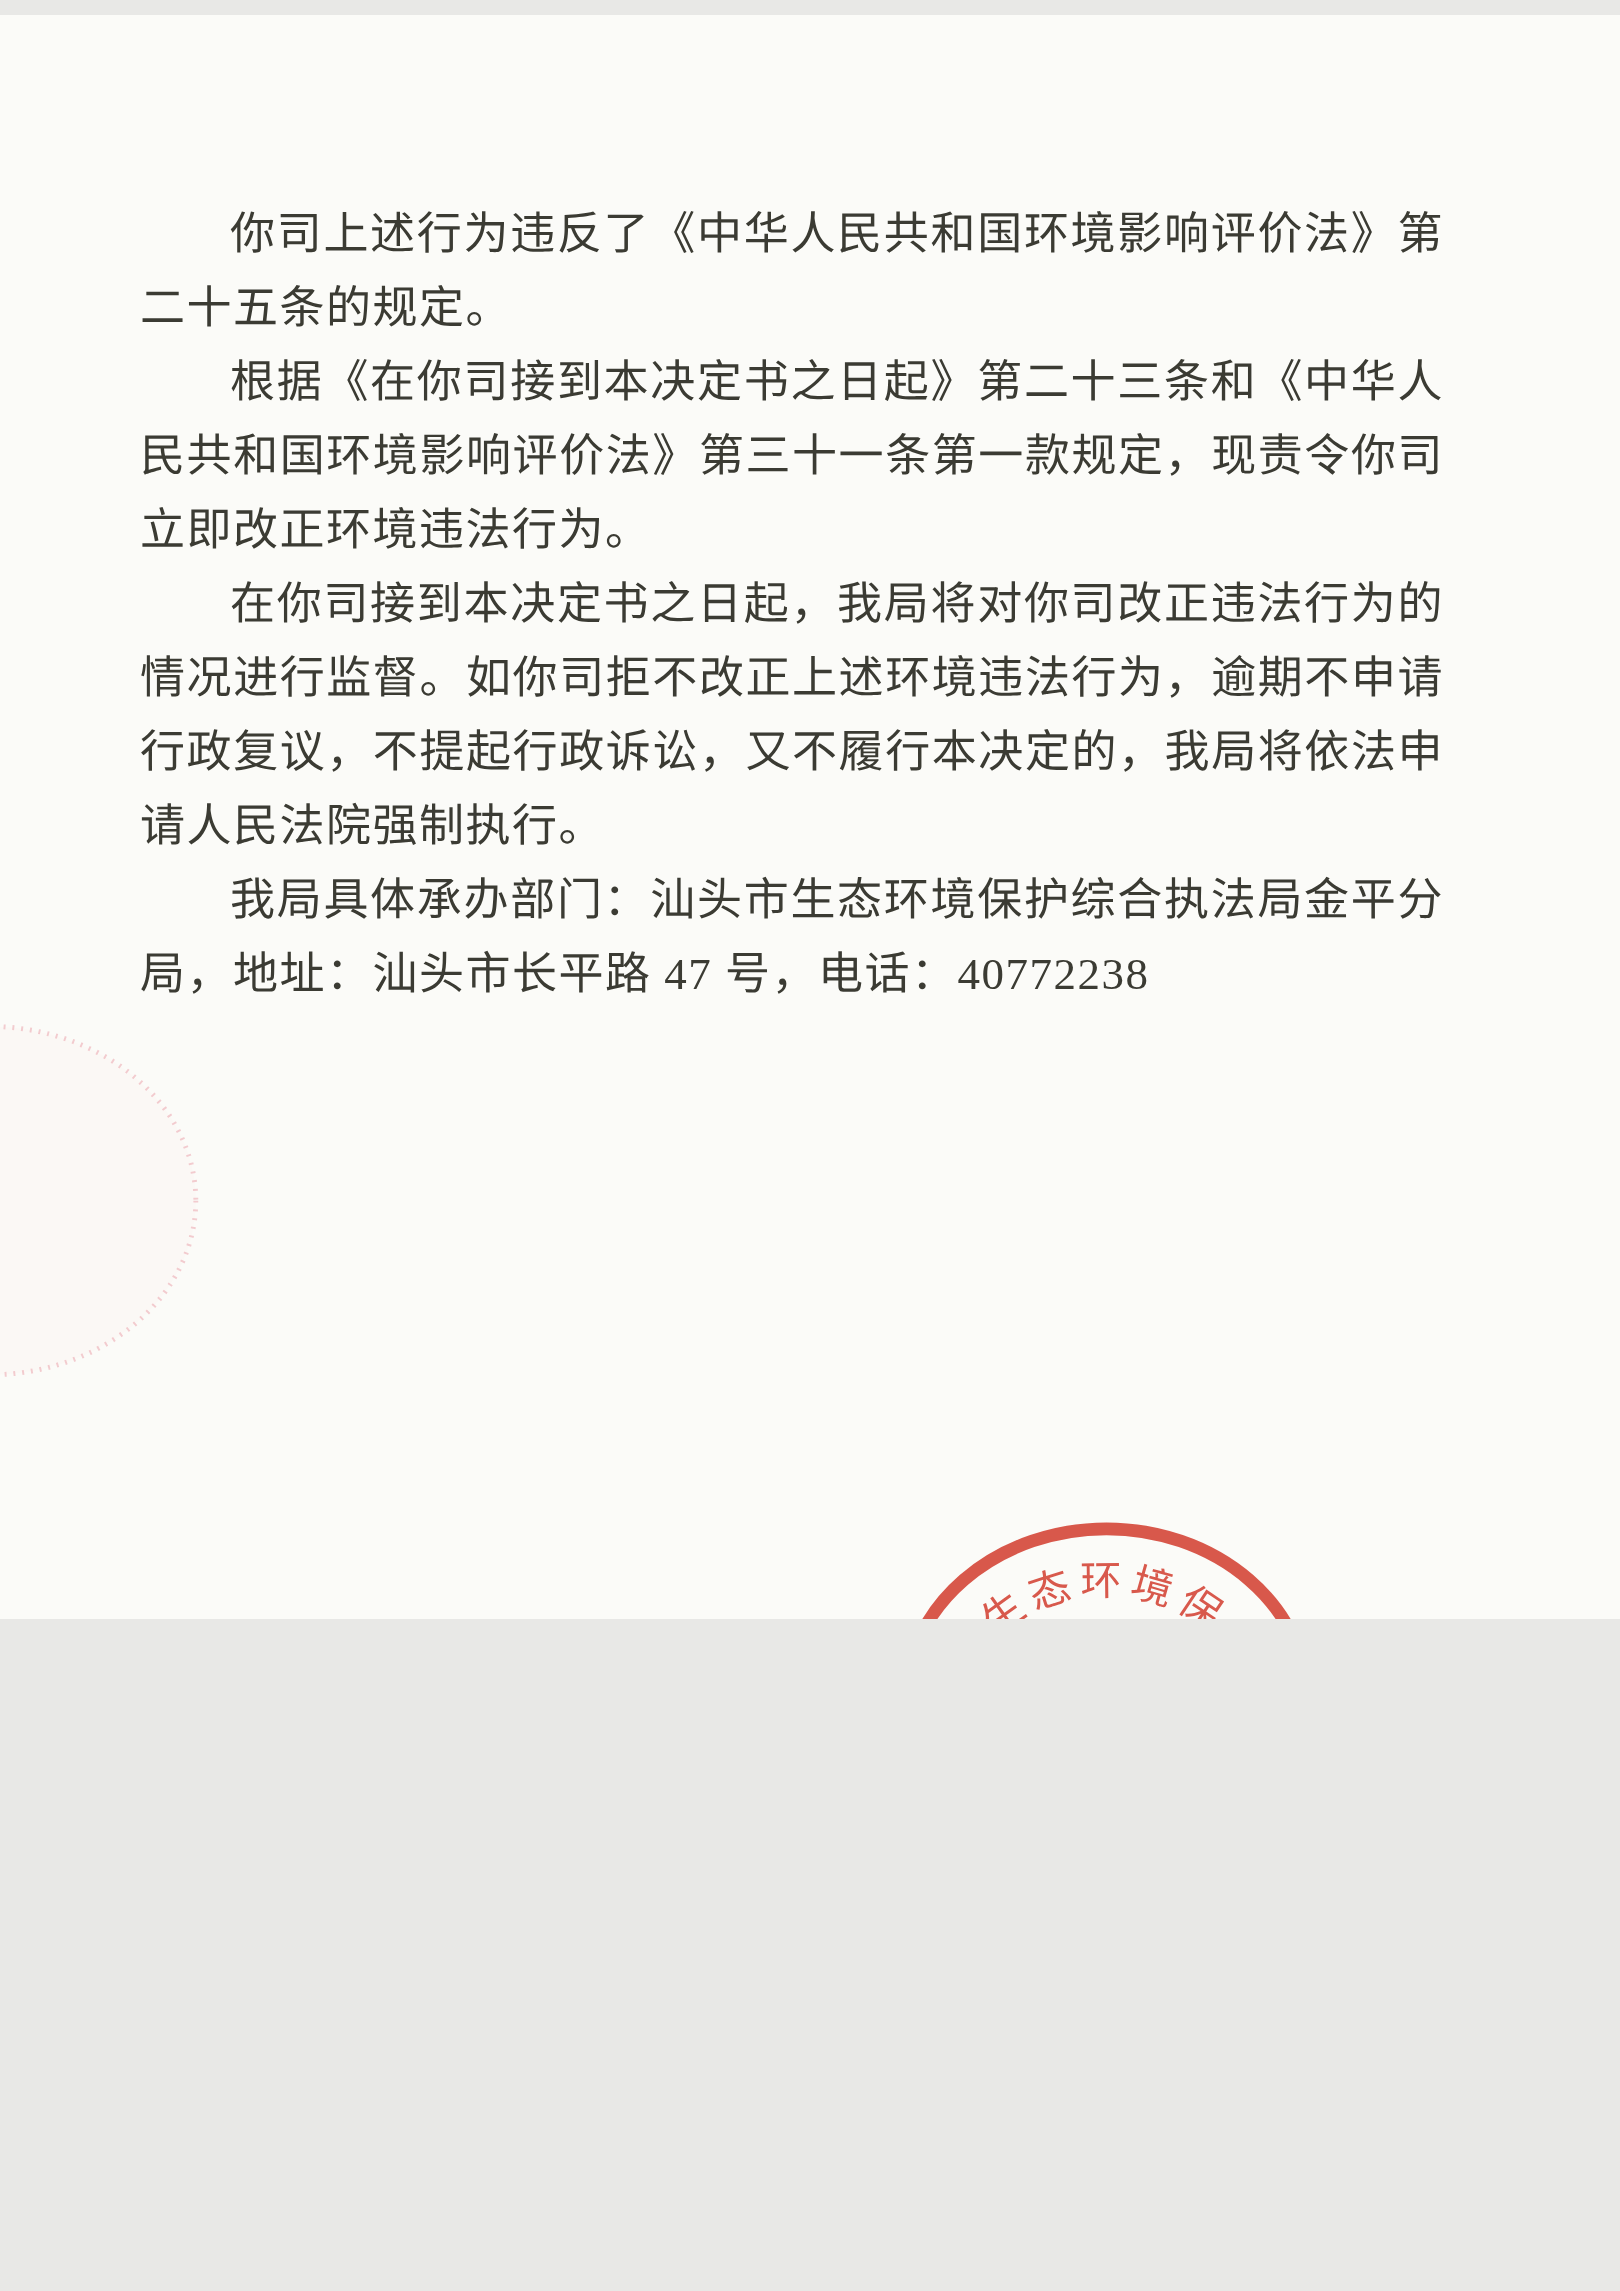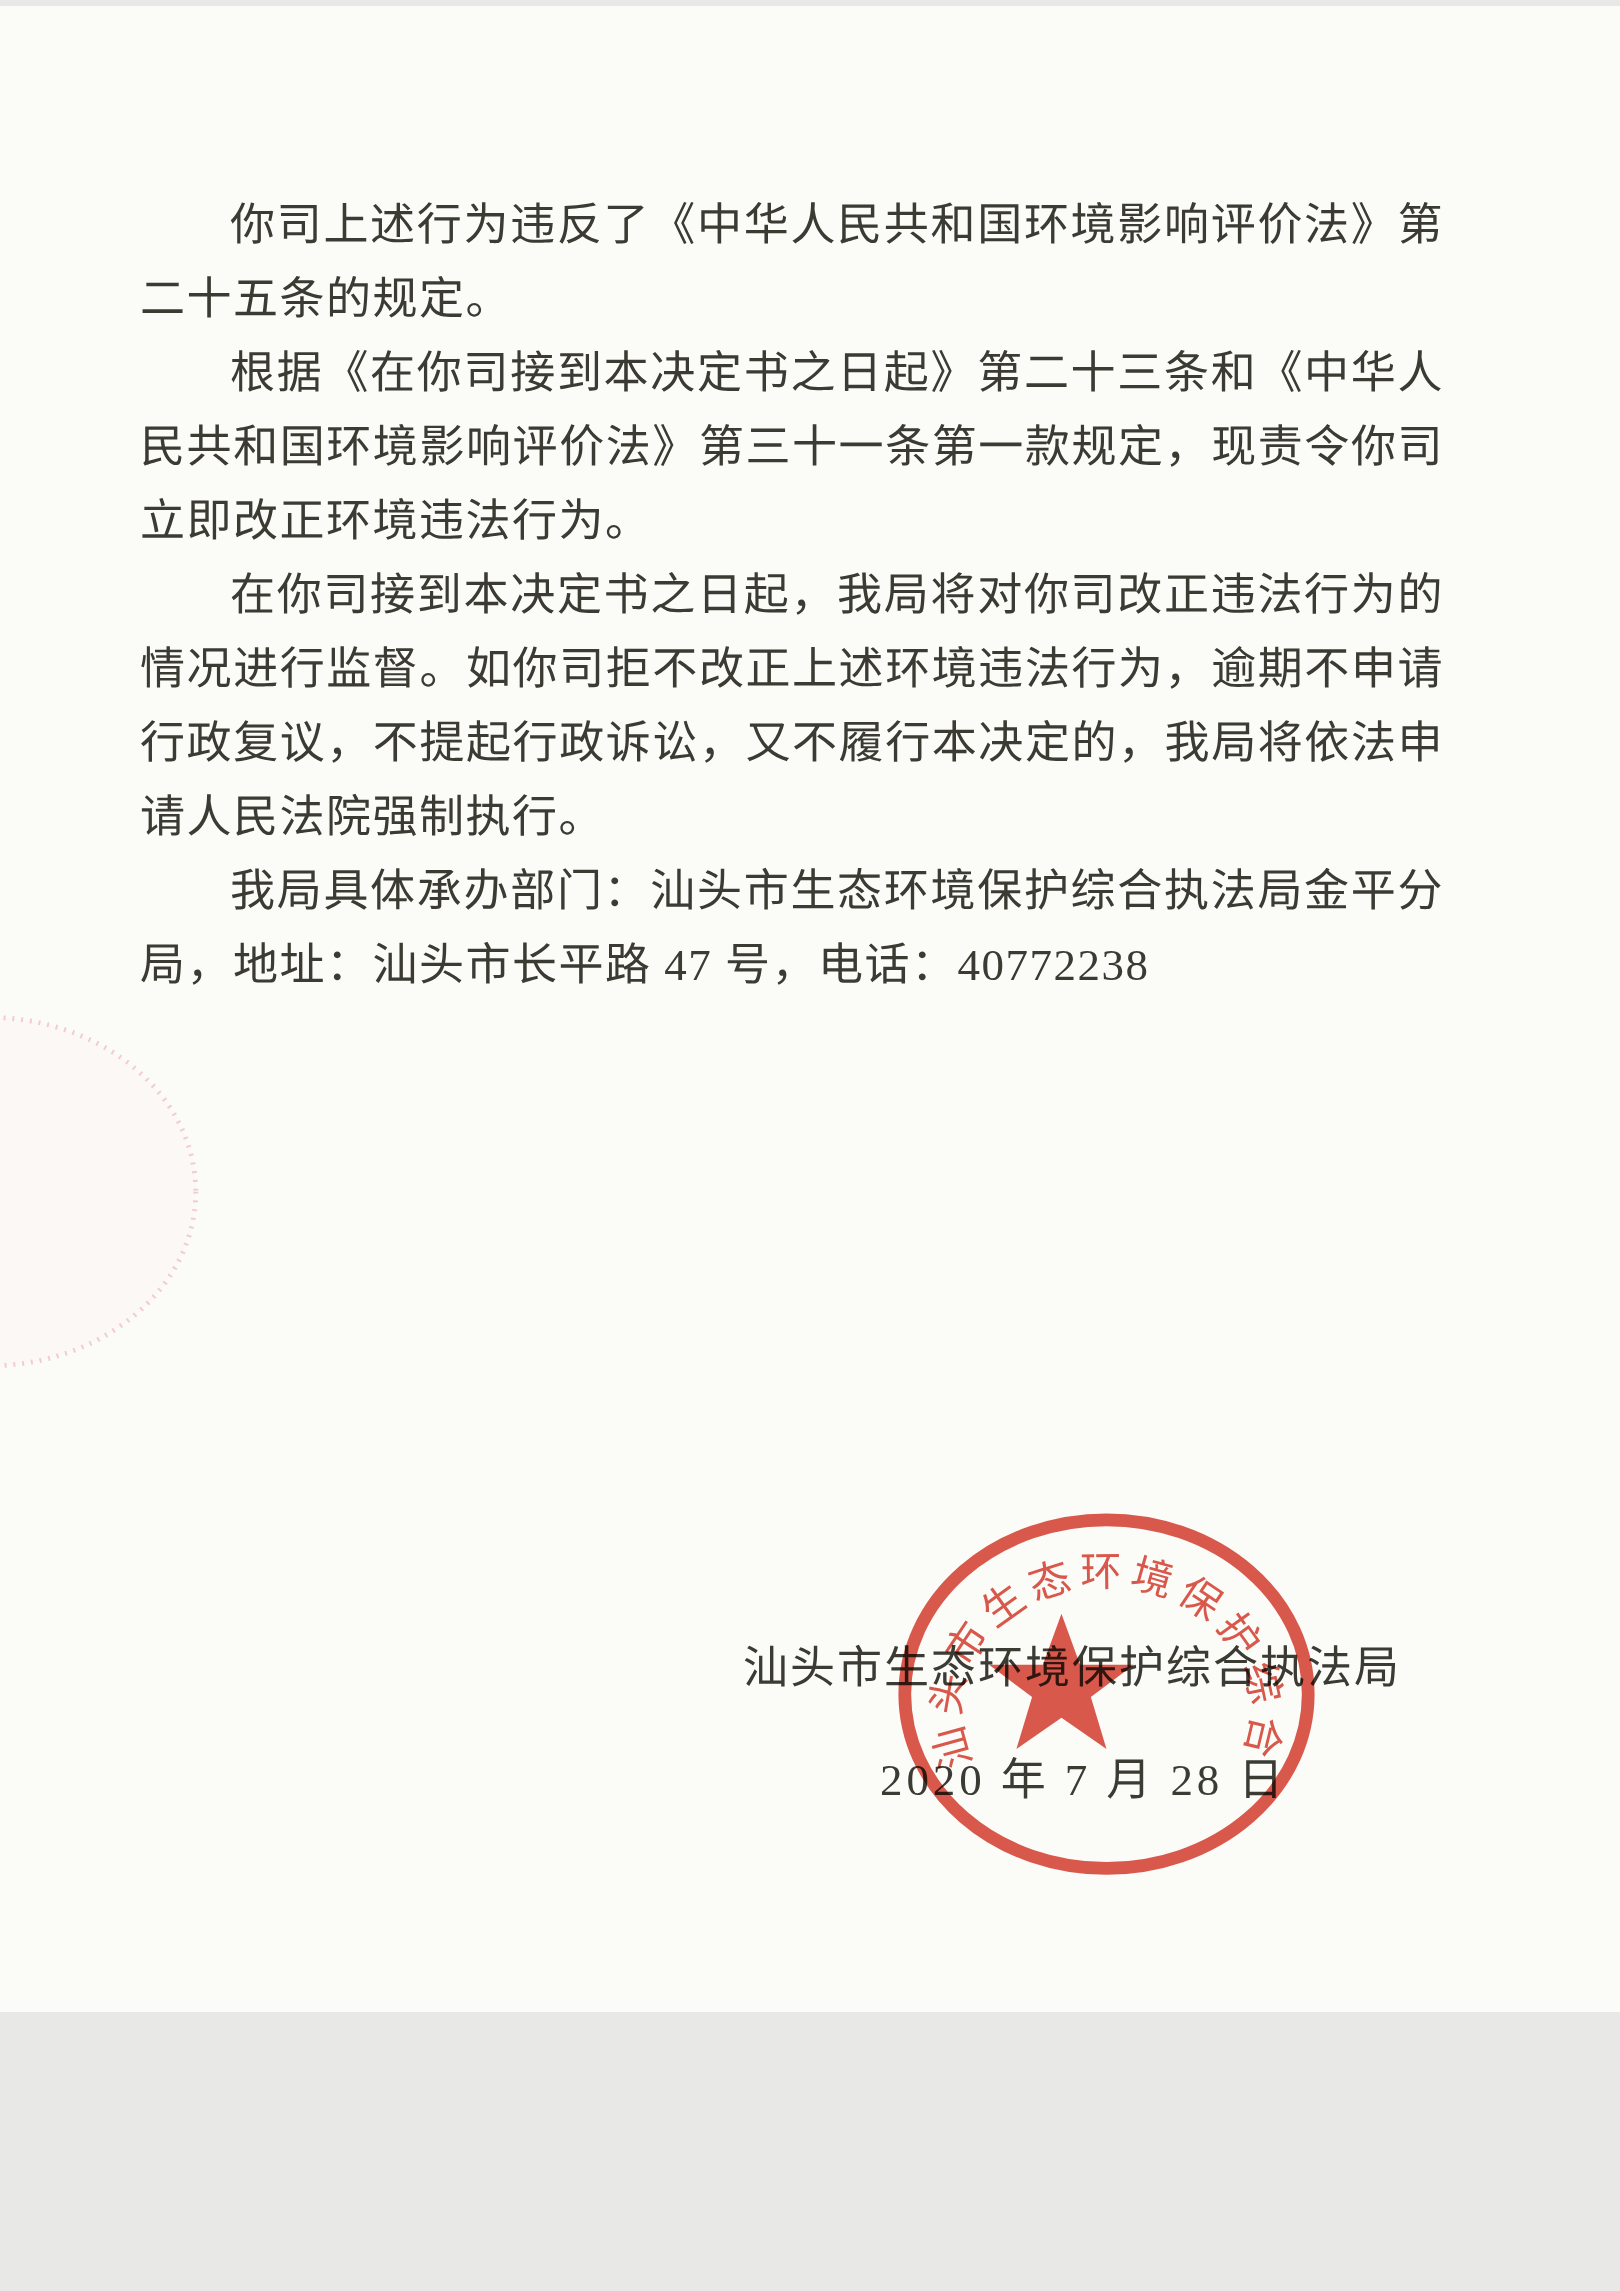--- a/index.html
+++ b/index.html
@@ -5,22 +5,22 @@
   :root{
     --paper:#fbfbf8;
     --ink:#3b3b33;
     --seal-red:#d63c2e;
   }
   *{margin:0;padding:0;box-sizing:border-box;}
   html,body{background:#e8e8e6;}
   .page{
     position:relative;
     width:1620px;
-    height:2006px;
-    margin:6px auto;
+    height:1604px;
+    margin:15px auto;
     background:var(--paper);
     overflow:hidden;
     font-family:"Liberation Serif","DejaVu Serif",serif;
     color:var(--ink);
   }
   .body-text{
     position:absolute;
     left:140px;
     top:182px;
     width:1304px;

